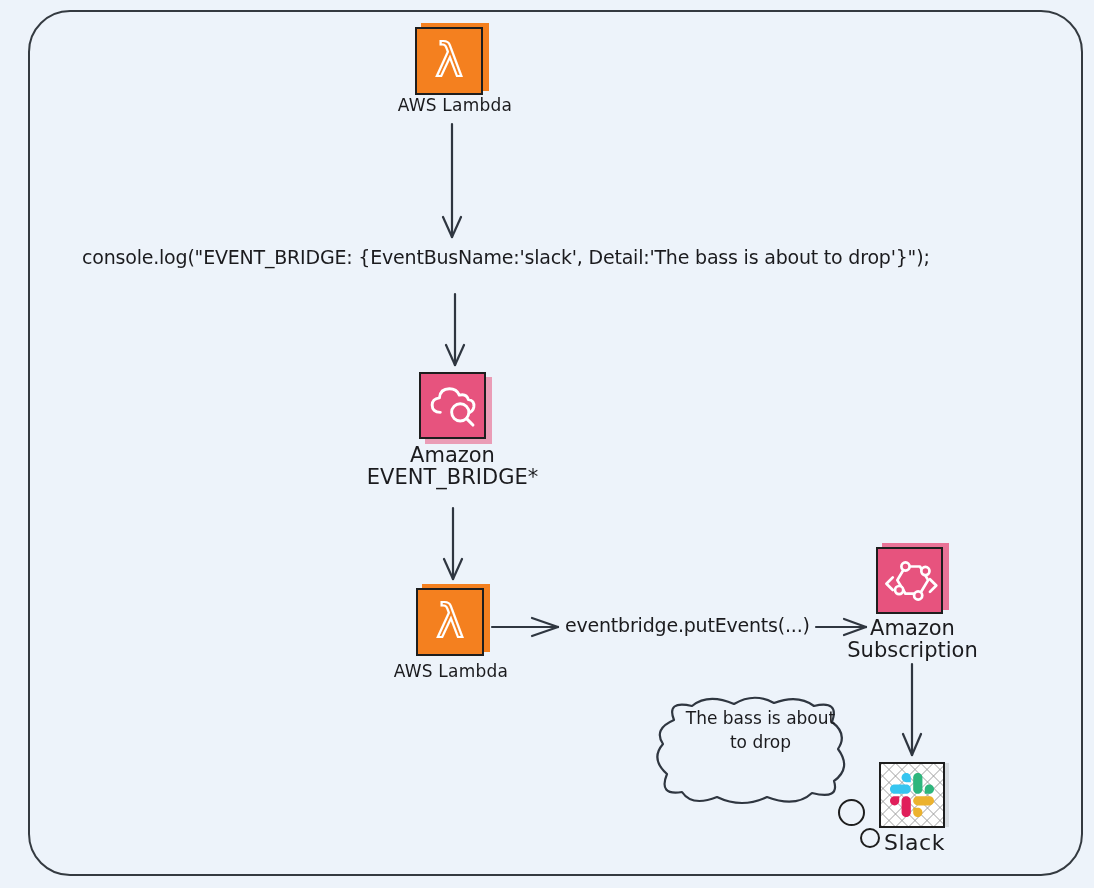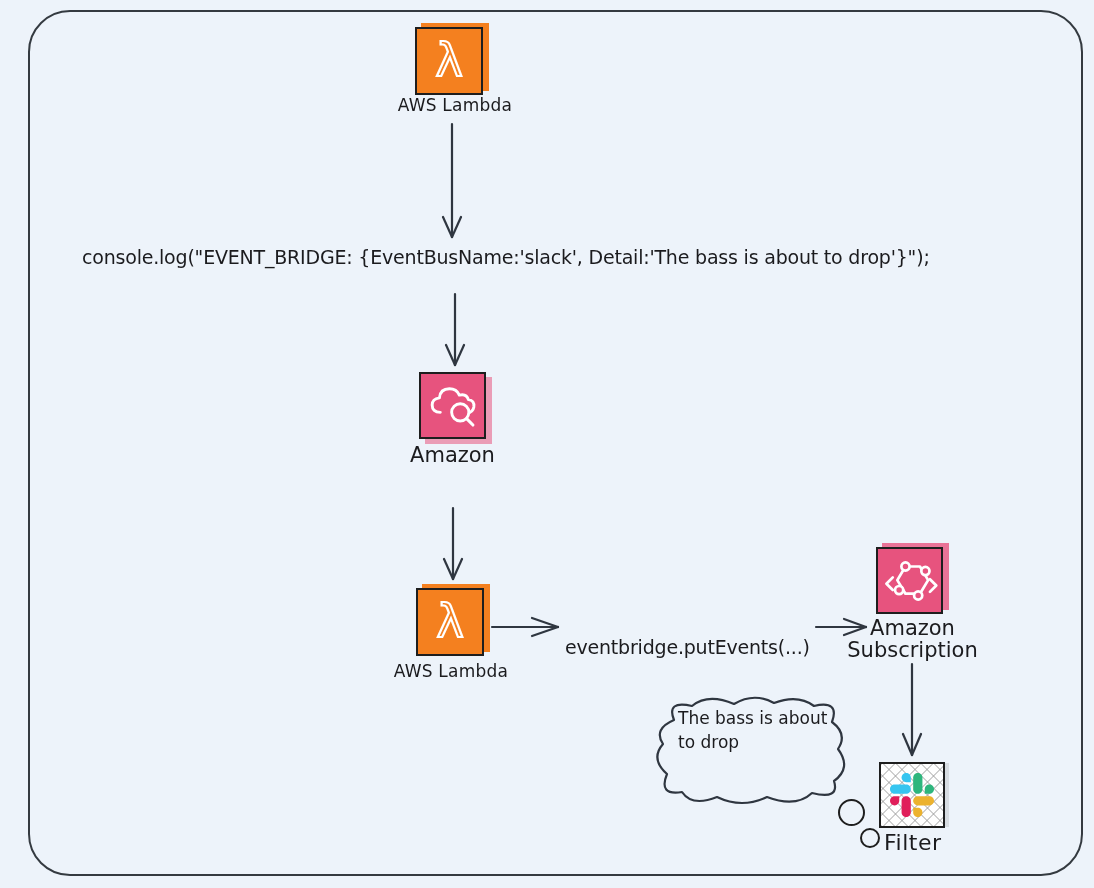--- a/index.html
+++ b/index.html
@@ -31,21 +31,21 @@
     position:absolute;text-align:right;font-size:17px;line-height:22px;
     letter-spacing:.2px;white-space:nowrap;
   }
   .cw-label,.eb-label{position:absolute;text-align:center;font-size:21px;line-height:22px;}
   .code-text{
     position:absolute;font-size:19px;white-space:nowrap;letter-spacing:-.2px;
   }
   .arrow{position:absolute;}
   .arrow line, .arrow path{stroke:#2f3640;stroke-width:2.2;fill:none;stroke-linecap:round;}
   .bubble-text{
-    position:absolute;font-size:17px;line-height:24px;
+    position:absolute;font-size:17px;line-height:24px;text-align:center;
   }
   .thought-circle{
     position:absolute;border:2.4px solid #1e1e1e;border-radius:50%;background:transparent;
   }
   .slack-label{position:absolute;font-size:22px;letter-spacing:.5px;}
   svg.glyph{display:block;}
 </style>
 </head>
 <body>
 
@@ -74,20 +74,21 @@
 
 <div class="icon pink shadow-dr" style="left:419px;top:372px;width:67px;height:67px;">
   <svg class="glyph" width="58" height="58" viewBox="0 0 64 64">
     <path d="M18 39 q-9 0 -9 -8 q0 -7 8 -8 q1 -10 11 -10 q8 0 11 7 q8 -2 10 5 q7 1 6 8 q-1 6 -8 7" stroke="#ffffff" stroke-width="3.2" fill="none" stroke-linecap="round" stroke-linejoin="round"></path>
     <circle cx="40" cy="39" r="9.5" stroke="#ffffff" stroke-width="3.2" fill="#e7537e"></circle>
     <line x1="47" y1="46" x2="54" y2="53" stroke="#ffffff" stroke-width="3.4" stroke-linecap="round"></line>
   </svg>
 </div>
 <div class="cw-label" style="left:312px;top:444px;width:281px;">
   <div>Amazon</div>
+  <div>EVENT_BRIDGE*</div>
 </div>
 
 <svg class="arrow" style="left:437px;top:506px;" width="32" height="78">
   <line x1="16" y1="2" x2="16" y2="73"></line>
   <line x1="16" y1="73" x2="7" y2="53"></line>
   <line x1="16" y1="73" x2="25" y2="53"></line>
 </svg>
 
 <div class="icon orange" style="left:416px;top:588px;width:68px;height:68px;">
   <svg class="glyph" width="60" height="60" viewBox="0 0 60 60">
@@ -95,21 +96,21 @@
   </svg>
 </div>
 <div class="node-label" style="left:393px;top:660px;width:115px;">AWS Lambda</div>
 
 <svg class="arrow" style="left:490px;top:613px;" width="72" height="28">
   <line x1="2" y1="14" x2="68" y2="14"></line>
   <line x1="68" y1="14" x2="42" y2="5"></line>
   <line x1="68" y1="14" x2="42" y2="23"></line>
 </svg>
 
-<div class="code-text" style="left:565px;top:636px;">eventbridge.putEvents(...)</div>
+<div class="code-text" style="left:565px;top:614px;">eventbridge.putEvents(...)</div>
 
 <svg class="arrow" style="left:814px;top:613px;" width="56" height="28">
   <line x1="2" y1="14" x2="52" y2="14"></line>
   <line x1="52" y1="14" x2="30" y2="6"></line>
   <line x1="52" y1="14" x2="30" y2="22"></line>
 </svg>
 
 <div class="icon pink shadow-ur" style="left:876px;top:547px;width:67px;height:67px;">
   <svg class="glyph" width="58" height="58" viewBox="0 0 64 64">
     <polygon points="27,16 43,16 52,31 43,46 27,46 18,31" stroke="#ffffff" stroke-width="3" fill="none" stroke-linejoin="round"></polygon>
@@ -146,13 +147,13 @@
     <path d="M25.8 77.6c0 7.1-5.8 12.9-12.9 12.9S0 84.7 0 77.6s5.8-12.9 12.9-12.9h12.9v12.9z" fill="#e01e5a"></path>
     <path d="M32.3 77.6c0-7.1 5.8-12.9 12.9-12.9s12.9 5.8 12.9 12.9v32.3c0 7.1-5.8 12.9-12.9 12.9s-12.9-5.8-12.9-12.9V77.6z" fill="#e01e5a"></path>
     <path d="M45.2 25.8c-7.1 0-12.9-5.8-12.9-12.9S38.1 0 45.2 0s12.9 5.8 12.9 12.9v12.9H45.2z" fill="#36c5f0"></path>
     <path d="M45.2 32.3c7.1 0 12.9 5.8 12.9 12.9s-5.8 12.9-12.9 12.9H12.9C5.8 58.1 0 52.3 0 45.2s5.8-12.9 12.9-12.9h32.3z" fill="#36c5f0"></path>
     <path d="M97 45.2c0-7.1 5.8-12.9 12.9-12.9s12.9 5.8 12.9 12.9-5.8 12.9-12.9 12.9H97V45.2z" fill="#2eb67d"></path>
     <path d="M90.5 45.2c0 7.1-5.8 12.9-12.9 12.9s-12.9-5.8-12.9-12.9V12.9C64.7 5.8 70.5 0 77.6 0s12.9 5.8 12.9 12.9v32.3z" fill="#2eb67d"></path>
     <path d="M77.6 97c7.1 0 12.9 5.8 12.9 12.9s-5.8 12.9-12.9 12.9-12.9-5.8-12.9-12.9V97h12.9z" fill="#ecb22e"></path>
     <path d="M77.6 90.5c-7.1 0-12.9-5.8-12.9-12.9s5.8-12.9 12.9-12.9h32.3c7.1 0 12.9 5.8 12.9 12.9s-5.8 12.9-12.9 12.9H77.6z" fill="#ecb22e"></path>
   </svg>
 </div>
-<div class="slack-label" style="left:884px;top:830px;">Filter</div>
+<div class="slack-label" style="left:884px;top:830px;">Slack</div>
 
 </body></html>

